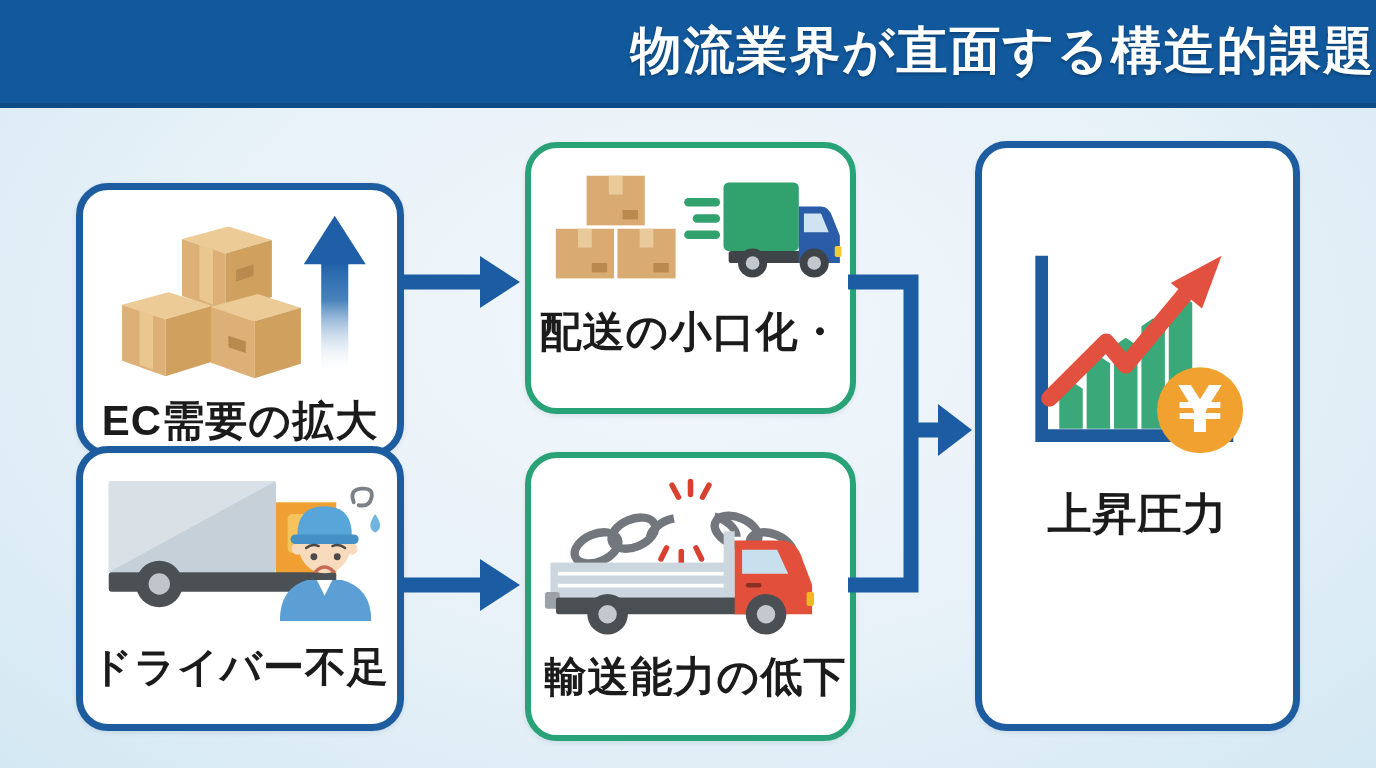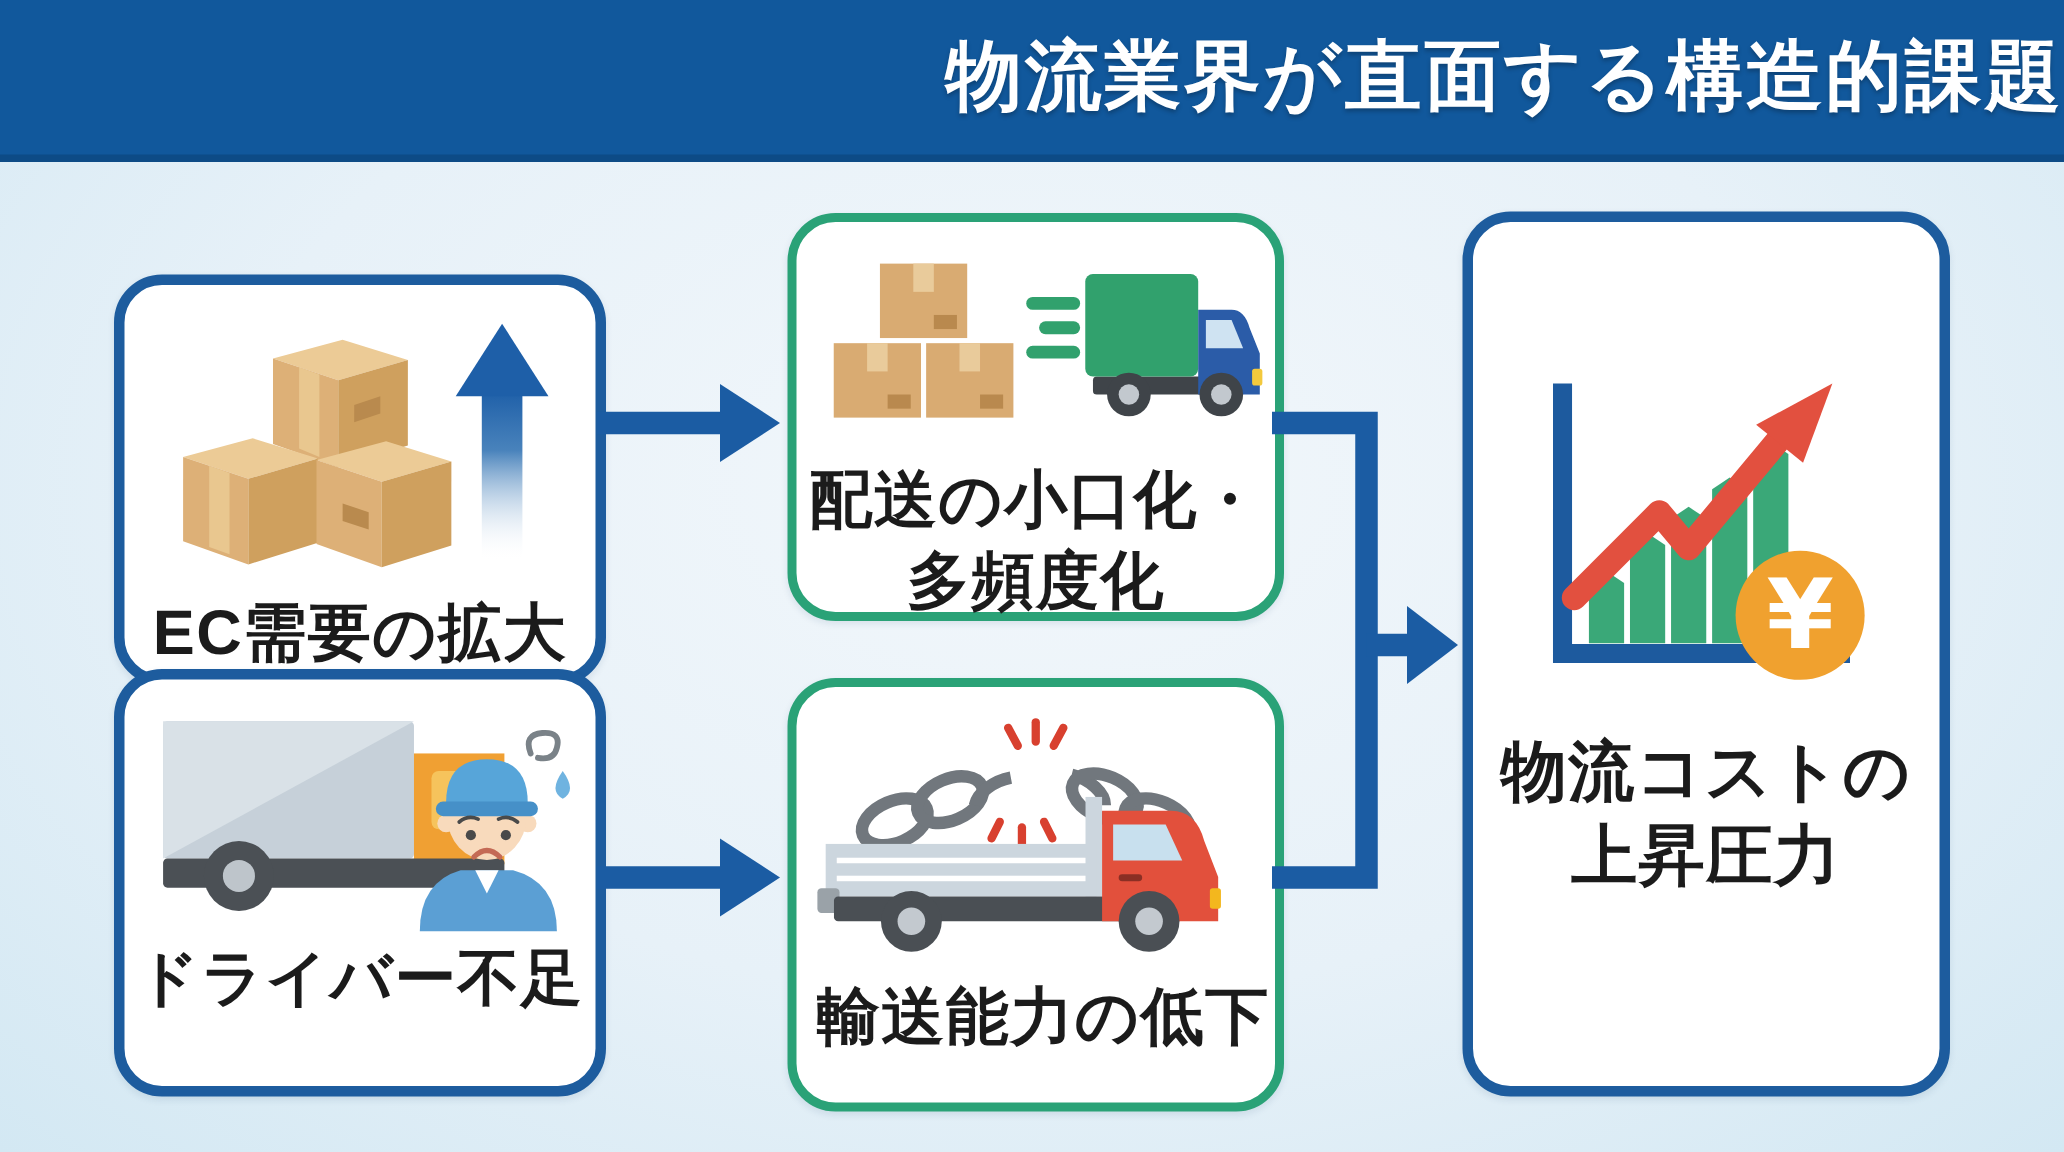--- a/index.html
+++ b/index.html
@@ -29,21 +29,21 @@
   #card-parcel{left:525px;top:142px;width:319px;height:260px;}
   #card-capacity{left:525px;top:452px;width:319px;height:277px;}
   #card-cost{left:975px;top:141px;width:311px;height:576px;justify-content:flex-start;}
   .card-label{
     font-weight:bold;font-size:42px;color:#1b1b1b;text-align:center;
     line-height:1.28;letter-spacing:1px;
   }
   #card-ec .icon-wrap{margin-top:20px;}
   #card-ec .card-label{margin-top:6px;}
   #card-driver .icon-wrap{margin-top:22px;}
-  #card-driver .card-label{margin-top:0;font-size:41px;}
+  #card-driver .card-label{margin-top:16px;font-size:41px;}
   #card-parcel .icon-wrap{margin-top:26px;}
   #card-parcel .card-label{margin-top:14px;}
   #card-capacity .icon-wrap{margin-top:18px;}
   #card-capacity .card-label{margin-top:6px;margin-left:10px;}
   #card-cost .icon-wrap{margin-top:96px;}
   #card-cost .card-label{margin-top:18px;font-size:44px;}
   .arrow-svg{position:absolute;}
   #arrow1{left:398px;top:254px;}
   #arrow2{left:398px;top:557px;}
   #connector{left:848px;top:258px;}
@@ -161,21 +161,20 @@
         <rect x="348" y="84" width="8" height="13" rx="2" fill="#f3c93d"></rect>
         <circle cx="252" cy="104" r="17" fill="#3f4449"></circle>
         <circle cx="252" cy="104" r="8" fill="#c2c8ce"></circle>
         <circle cx="324" cy="104" r="17" fill="#3f4449"></circle>
         <circle cx="324" cy="104" r="8" fill="#c2c8ce"></circle>
       </g>
     </svg>
   </div>
   <div class="card-label">
     <div>配送の小口化・</div>
-    <div>多頻度化</div>
   </div>
 </div>
 
 <div class="card green" id="card-capacity">
   <div class="icon-wrap">
     <svg width="295" height="164" viewBox="0 0 320 178">
       <g stroke="#71777d" stroke-width="9" fill="none">
         <ellipse cx="58" cy="78" rx="25" ry="15" transform="rotate(-23 58 78)"></ellipse>
         <ellipse cx="98" cy="62" rx="25" ry="15" transform="rotate(-23 98 62)"></ellipse>
         <path d="M116,66 a25,15 -23 0 1 26,-20"></path>
@@ -231,21 +230,20 @@
         <polyline points="30,158 88,100 108,124 168,52" stroke="#e2503f" stroke-width="17" fill="none" stroke-linecap="round" stroke-linejoin="round"></polyline>
         <polygon points="154,40 206,12 186,66" fill="#e2503f"></polygon>
       </g>
       <g>
         <circle cx="184" cy="170" r="44" fill="#f0a12f"></circle>
         <text x="184" y="192" text-anchor="middle" font-size="66" font-weight="bold" fill="#ffffff" font-family="'DejaVu Sans','Liberation Sans',sans-serif">¥</text>
       </g>
     </svg>
   </div>
   <div class="card-label">
-    <div>物流コストの</div>
     <div>上昇圧力</div>
   </div>
 </div>
 
 <svg id="arrow1" class="arrow-svg" width="124" height="56" viewBox="0 0 124 56">
   <line x1="0" y1="28" x2="84" y2="28" stroke="#1b5ca3" stroke-width="15"></line>
   <polygon points="82,2 122,28 82,54" fill="#1b5ca3"></polygon>
 </svg>
 
 <svg id="arrow2" class="arrow-svg" width="124" height="56" viewBox="0 0 124 56">

